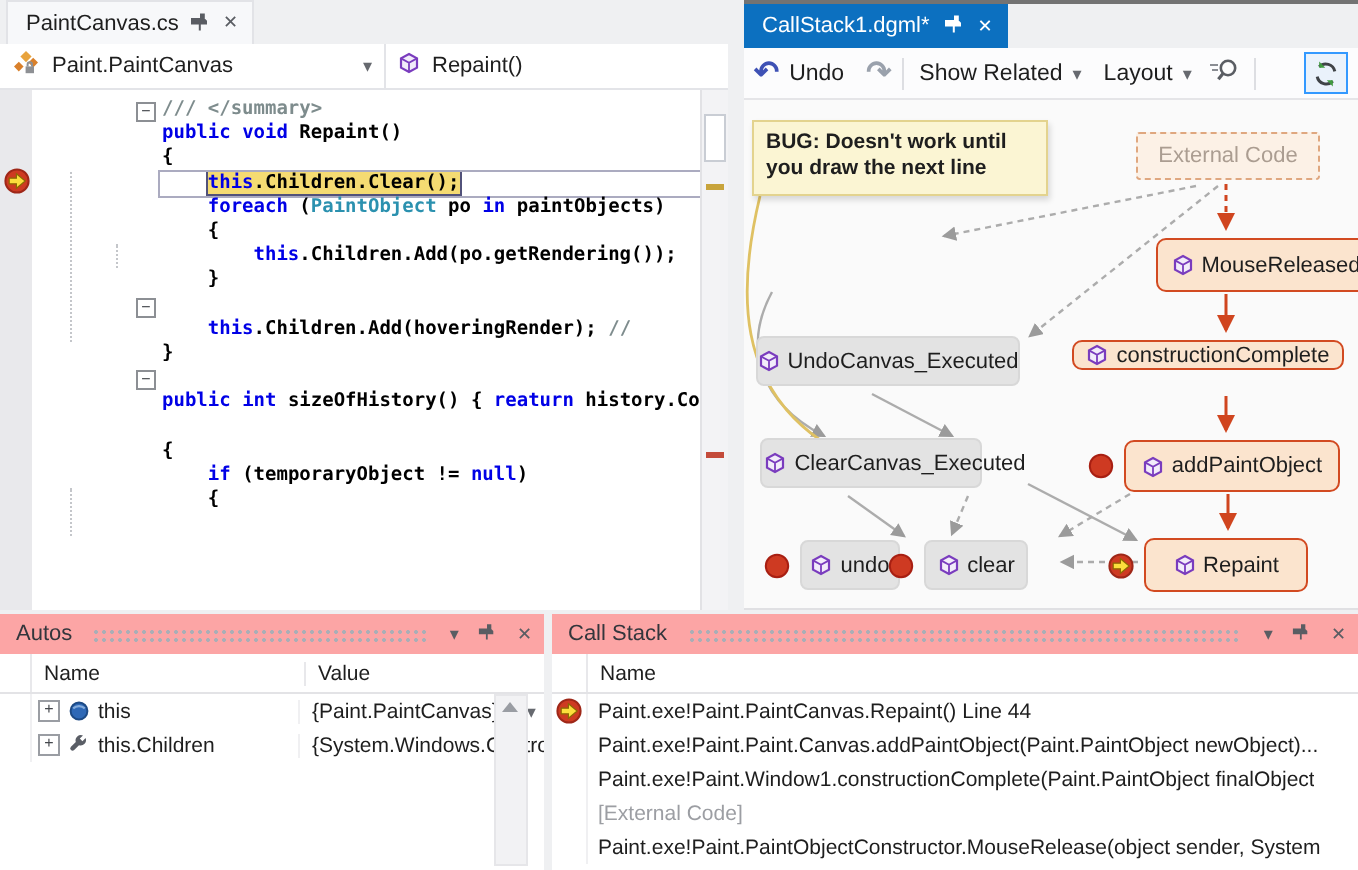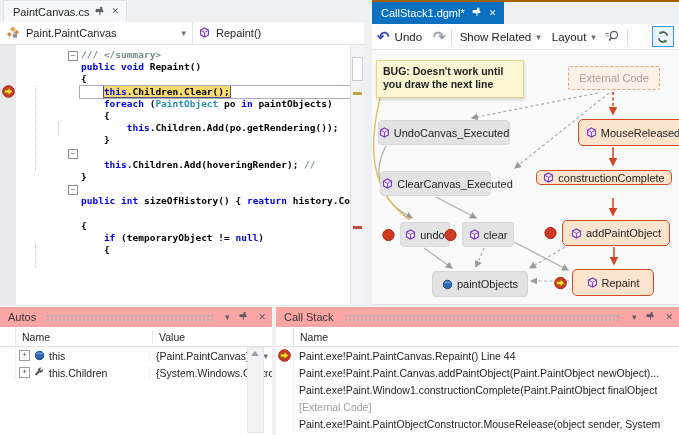--- a/index.html
+++ b/index.html
@@ -29,21 +29,21 @@
             text-align:center;font-family:"Liberation Sans",sans-serif;font-weight:normal;}
   .tk-k{color:#0000E6;} .tk-t{color:#2B91AF;} .tk-c{color:#7E8C8D;}
   .hl{background:#F5DB72;outline:1px solid #52527A;}
   .linebox{position:absolute;left:14px;right:0px;top:-1px;bottom:-1px;border:1px solid #ABABC0;pointer-events:none;}
   .iguide{position:absolute;width:0;border-left:1px dotted #C4C6CA;}
   .ed-sb{position:absolute;right:0;top:0;bottom:0;width:13px;background:#F3F3F5;border-left:1px solid #E2E2E5;}
   .ed-sb .thumb{position:absolute;left:1px;right:1px;top:12px;height:22px;background:#FFF;border:1px solid #C9CDD4;}
   .ed-sb .tick{position:absolute;left:2px;right:2px;height:3px;}
   
   .graph-pane{position:absolute;left:372px;top:0;right:0;height:305px;background:#FFF;}
-  .graph-tabstrip{height:24px;background:#EFF0F2;border-top:2px solid #a16207;display:flex;align-items:flex-end;box-sizing:border-box;}
+  .graph-tabstrip{height:24px;background:#EFF0F2;border-top:2px solid #737373;display:flex;align-items:flex-end;box-sizing:border-box;}
   .tab-blue{display:flex;align-items:center;gap:7px;height:22px;padding:0 8px 0 9px;
             background:#0C70C0;color:#FFF;font-size:11px;}
   .tab-blue .ticon{color:#FFF;font-size:9px;line-height:1;}
   .gtoolbar{height:25px;background:#FCFCFD;border-bottom:1px solid #E5E5E8;display:flex;
             align-items:center;font-size:11.5px;padding:0 5px;gap:5px;}
   .undo-glyph{color:#3E51B5;font-size:15px;font-weight:bold;line-height:1;}
   .redo-glyph{color:#9AA1AC;font-size:15px;font-weight:bold;line-height:1;}
   .tb-sep{width:1px;height:16px;background:#DDDEE2;}
   .tb-btn{display:flex;align-items:center;gap:5px;padding:2px 3px;}
   .caret{color:#66696F;font-size:9px;}
@@ -52,21 +52,21 @@
   .graph-canvas{position:absolute;top:50px;left:0;right:0;bottom:0;background:#FAFAFA;overflow:hidden;
                 border-bottom:1px solid #E0E0E3;box-sizing:border-box;}
   #edge-svg{position:absolute;left:0;top:0;}
   .edge-call,.edge-dashed{stroke:#ACACAC;fill:none;stroke-width:1.2px;}
   .edge-dashed{stroke-dasharray:3 2.5;}
   .edge-red,.edge-red-dashed{stroke:#D0451F;fill:none;stroke-width:1.5px;}
   .edge-red-dashed{stroke-dasharray:3 2.5;}
   .edge-annotation{stroke:#DFC163;fill:none;stroke-width:1.4px;}
   .gnode{position:absolute;display:flex;align-items:center;justify-content:center;gap:4px;
          font-size:11px;color:#1E1E1E;box-sizing:border-box;white-space:nowrap;border-radius:4px;}
-  .gnode.gray{background:#E3E3E3;border:1px solid #D8D8D8;}
+  .gnode.gray{background:#E3E3E3;border:1px solid #D8D8D8;margin-top:48px;}
   .gnode.highlight{background:#FBE4CE;border:1.6px solid #D24A21;border-radius:5px;}
   .gnode.external{background:#FCF1E6;border:1.4px dashed #DFA77F;color:#AB9D91;border-radius:2px;}
   .gbadge{position:absolute;left:-19px;top:50%;transform:translateY(-50%);width:13px;height:13px;}
   .gicon{display:flex;}
   .gnote{position:absolute;left:4px;top:10px;width:148px;height:38px;background:#FBF5D3;
          border:1px solid #E3D38E;box-shadow:1px 2px 3px rgba(0,0,0,.14);font-size:10.5px;
          font-weight:bold;line-height:13px;padding:4px 6px;box-sizing:border-box;}
   
   .panel{position:absolute;top:307px;bottom:0;background:#FFF;}
   .panel-autos{left:0;width:272px;}

